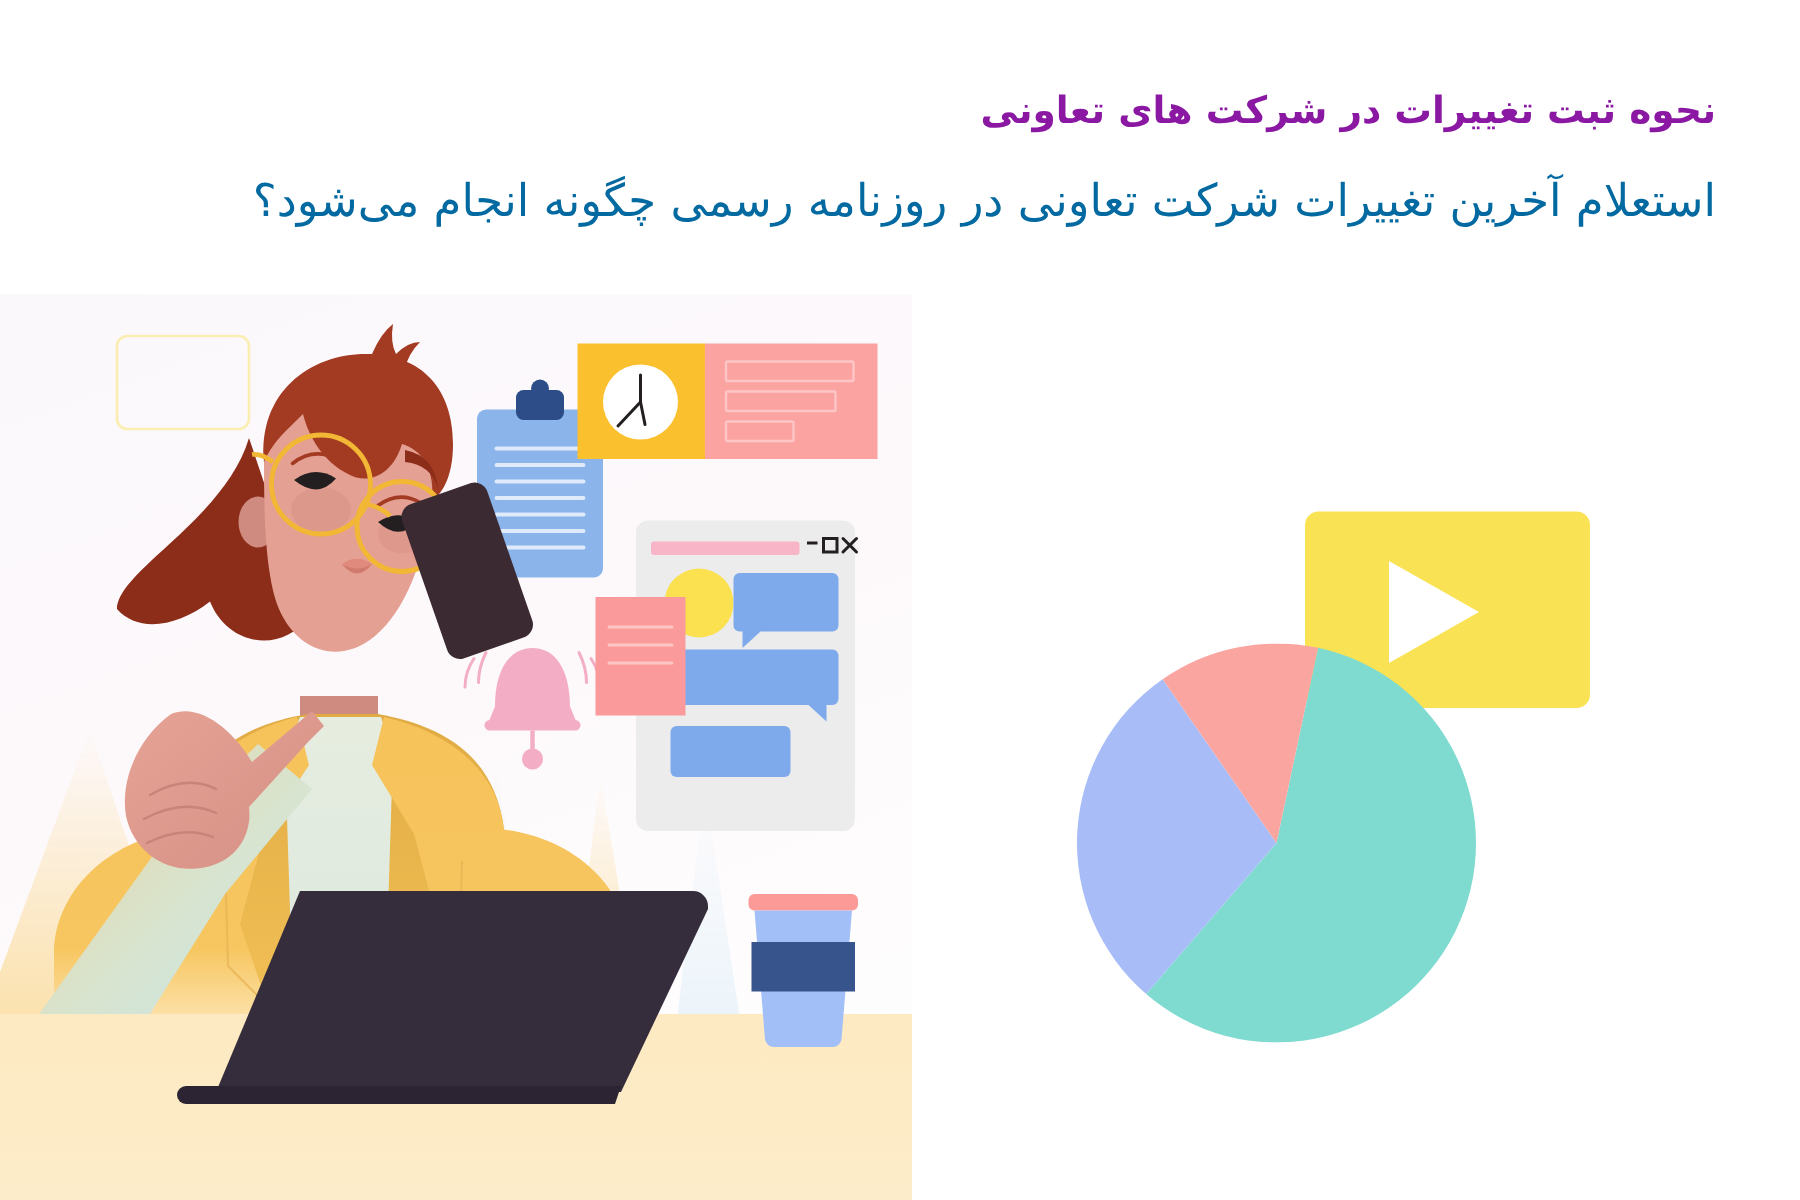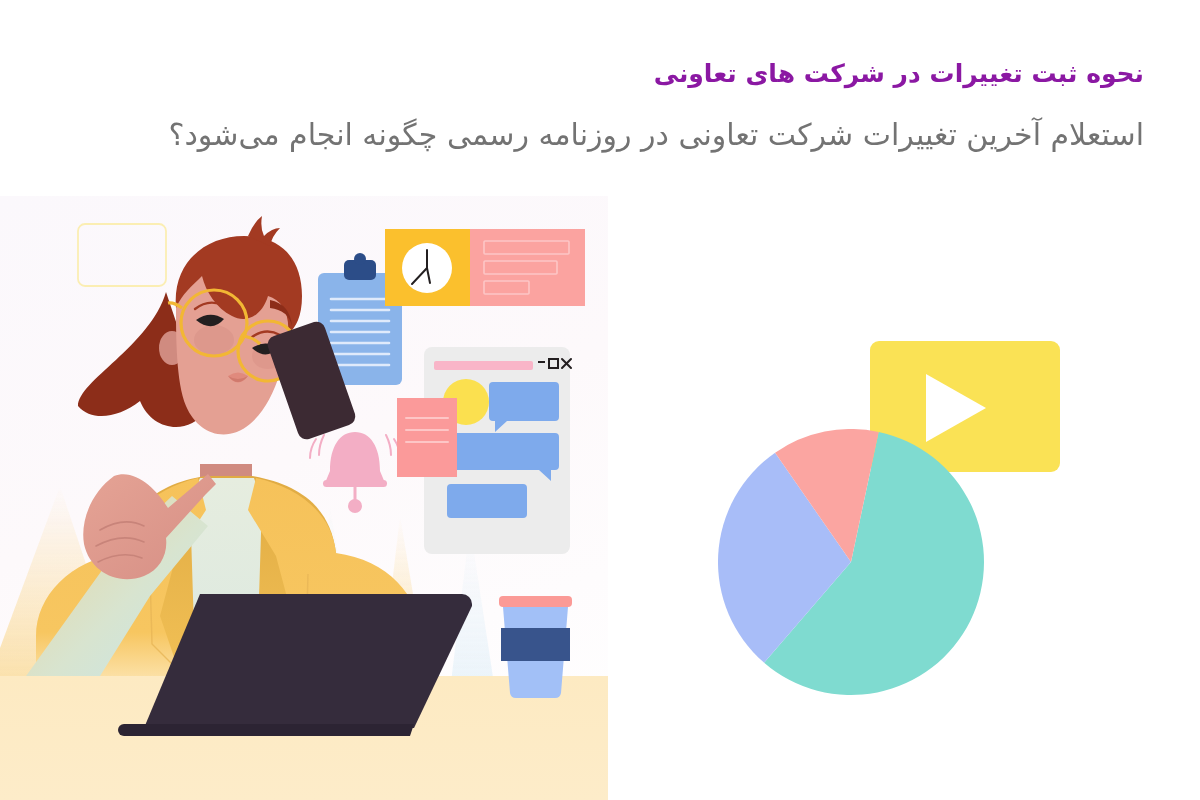--- a/index.html
+++ b/index.html
@@ -38,21 +38,21 @@
     letter-spacing: -0.2px;
     white-space: nowrap;
     line-height: 1.25;
   }
   #headline-secondary {
     position: absolute;
     top: 115px;
     right: 56px;
     font-size: 30px;
     font-weight: 400;
-    color: #737373;
+    color: #0369a1;
     white-space: nowrap;
     line-height: 1.3;
   }
 
   
   #illustration-panel {
     position: absolute;
     left: 0;
     top: 196px;
     width: 608px;

